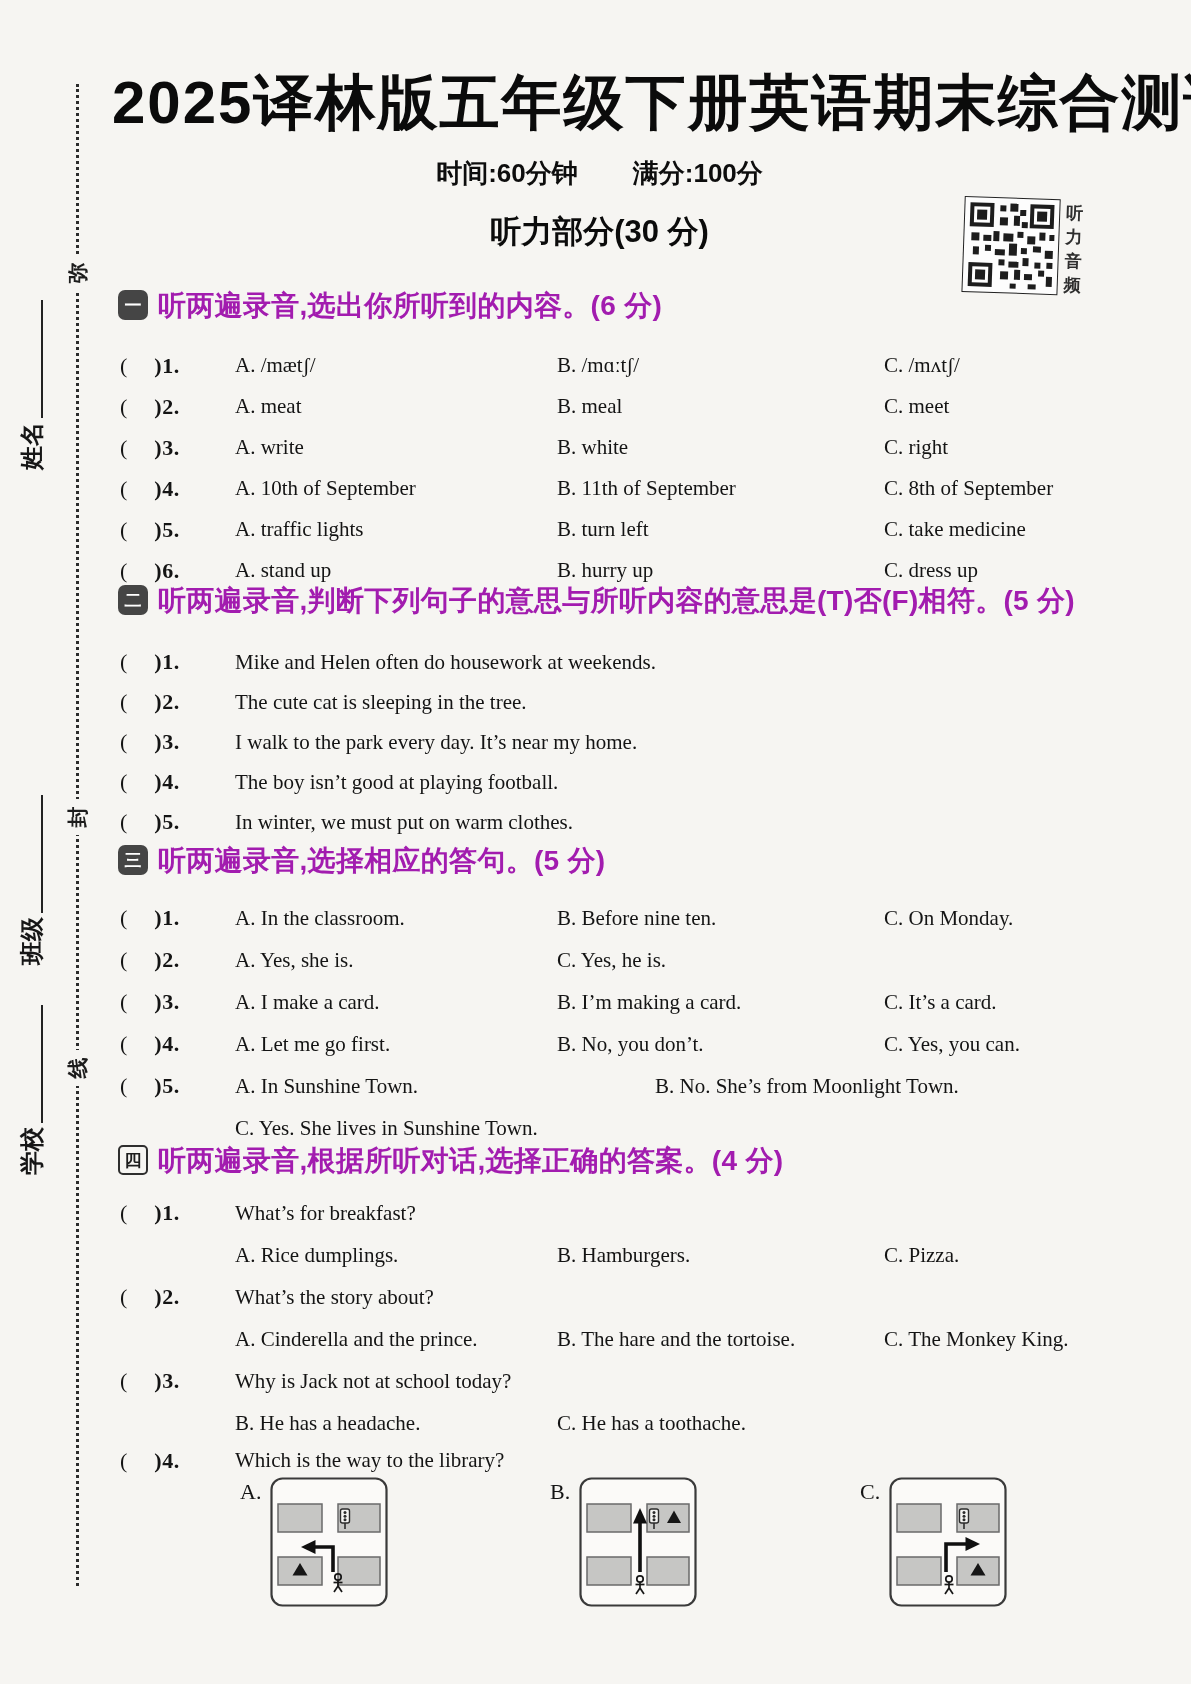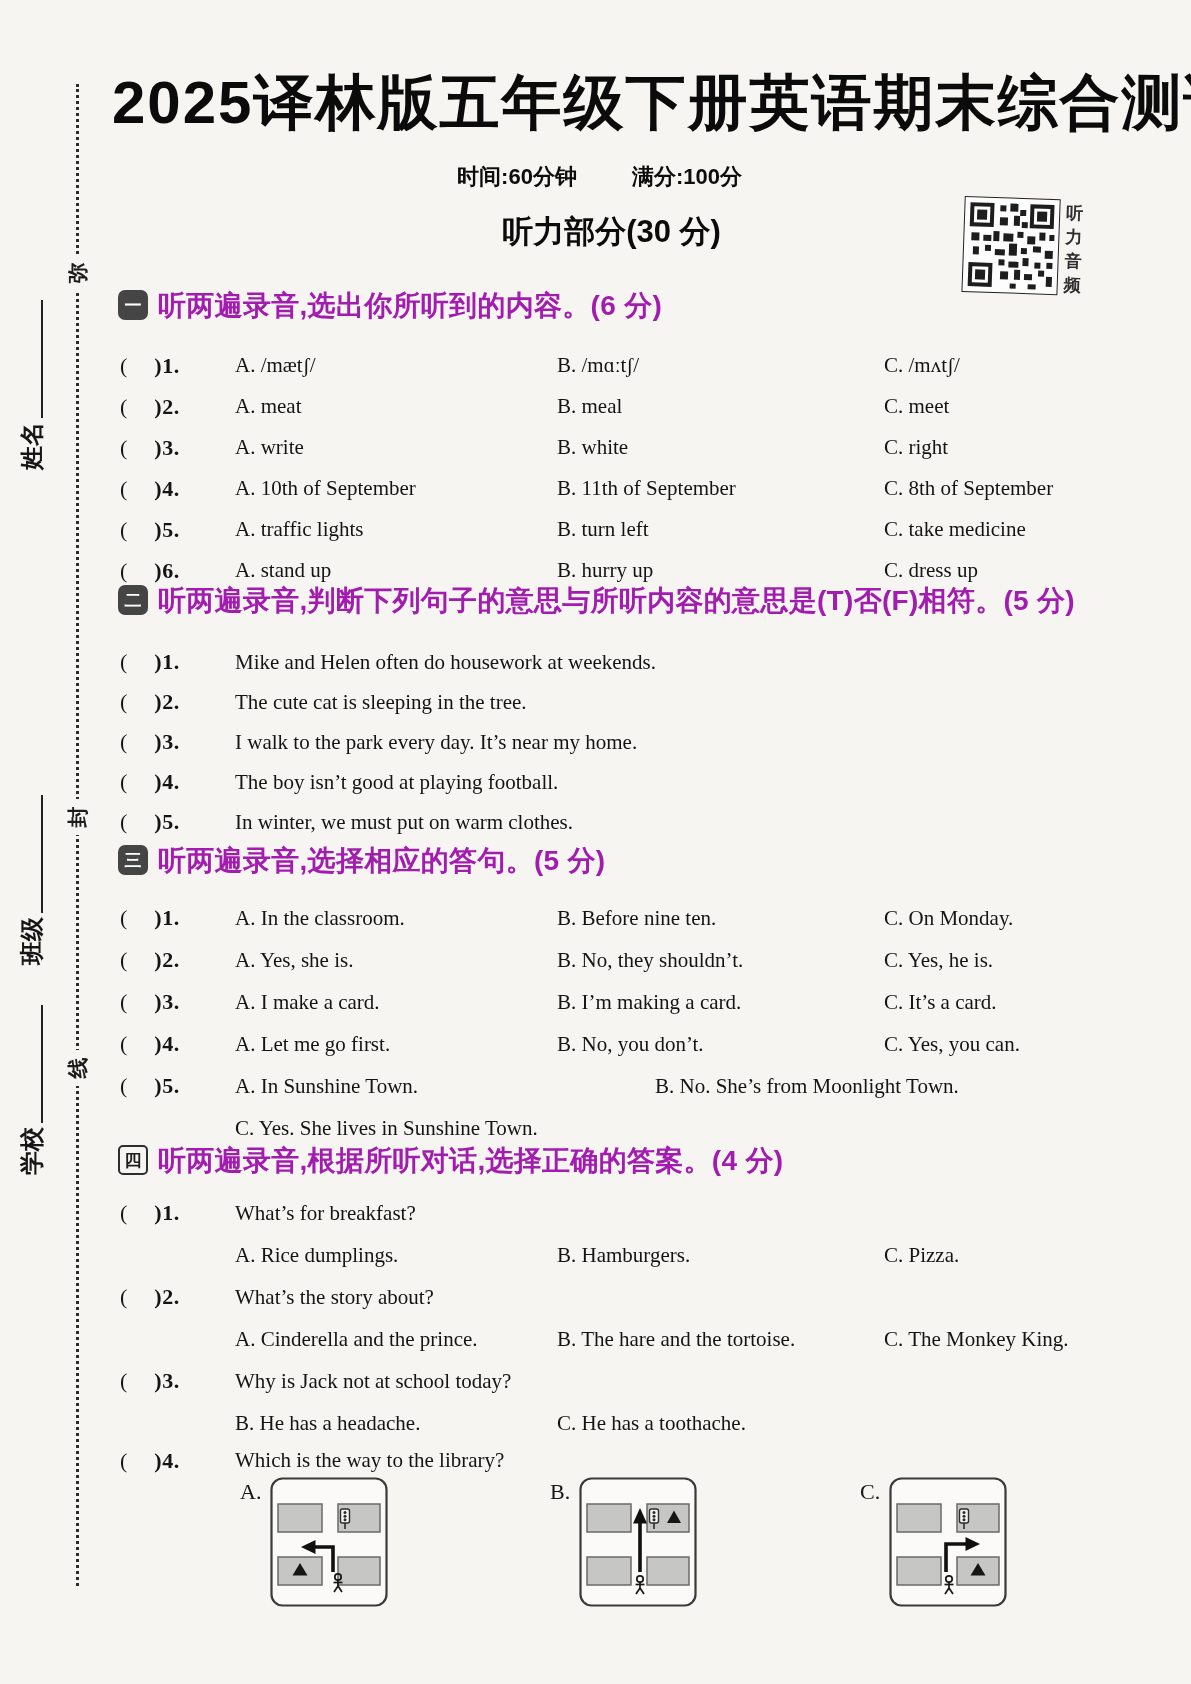--- a/index.html
+++ b/index.html
@@ -33,24 +33,24 @@
   .content { position:absolute; left:112px; top:0; width:975px; height:1684px; }
   .title {
     position:absolute; top:63px; left:0; width:100%; text-align:center;
     font-family:"Liberation Sans",sans-serif; font-weight:700;
     font-size:60px; letter-spacing:2px; color:#0b0b0b; white-space:nowrap;
   }
   .subtitle {
     position:absolute; top:156px; left:0; width:100%;
     display:flex; justify-content:center; gap:55px;
     font-family:"Liberation Sans",sans-serif; font-weight:700;
-    font-size:22px; color:#0d0d0d;margin-top:6px;
+    font-size:26px; color:#0d0d0d;
   }
   .part-heading {
-    position:absolute; top:211px; left:12px; width:100%; text-align:center;
+    position:absolute; top:211px; left:0; width:100%; text-align:center;
     font-family:"Liberation Sans",sans-serif; font-weight:700;
     font-size:31px; color:#0b0b0b;
   }
   .qr-wrap { position:absolute; left:851px; top:198px; display:flex; gap:6px; transform:rotate(2deg); }
   .qr-caption {
     display:flex; flex-direction:column; justify-content:space-between;
     font-family:"Liberation Sans",sans-serif; font-weight:700;
     font-size:17px; line-height:24px; color:#2e2e2e; padding:2px 0;
   }
   
@@ -307,21 +307,20 @@
           <div class="opt">B. Before nine ten.</div>
           <div class="opt">C. On Monday.</div>
         </div>
         <div class="row h42">
           <div class="blankcell">
               <span>(</span>
               <span class="gap"></span>
               <span class="qnum">)2.</span>
             </div>
           <div class="opt">A. Yes, she is.</div>
-          <div class="opt">B. No, they shouldn’t.</div>
           <div class="opt">C. Yes, he is.</div>
         </div>
         <div class="row h42">
           <div class="blankcell">
               <span>(</span>
               <span class="gap"></span>
               <span class="qnum">)3.</span>
             </div>
           <div class="opt">A. I make a card.</div>
           <div class="opt">B. I’m making a card.</div>

